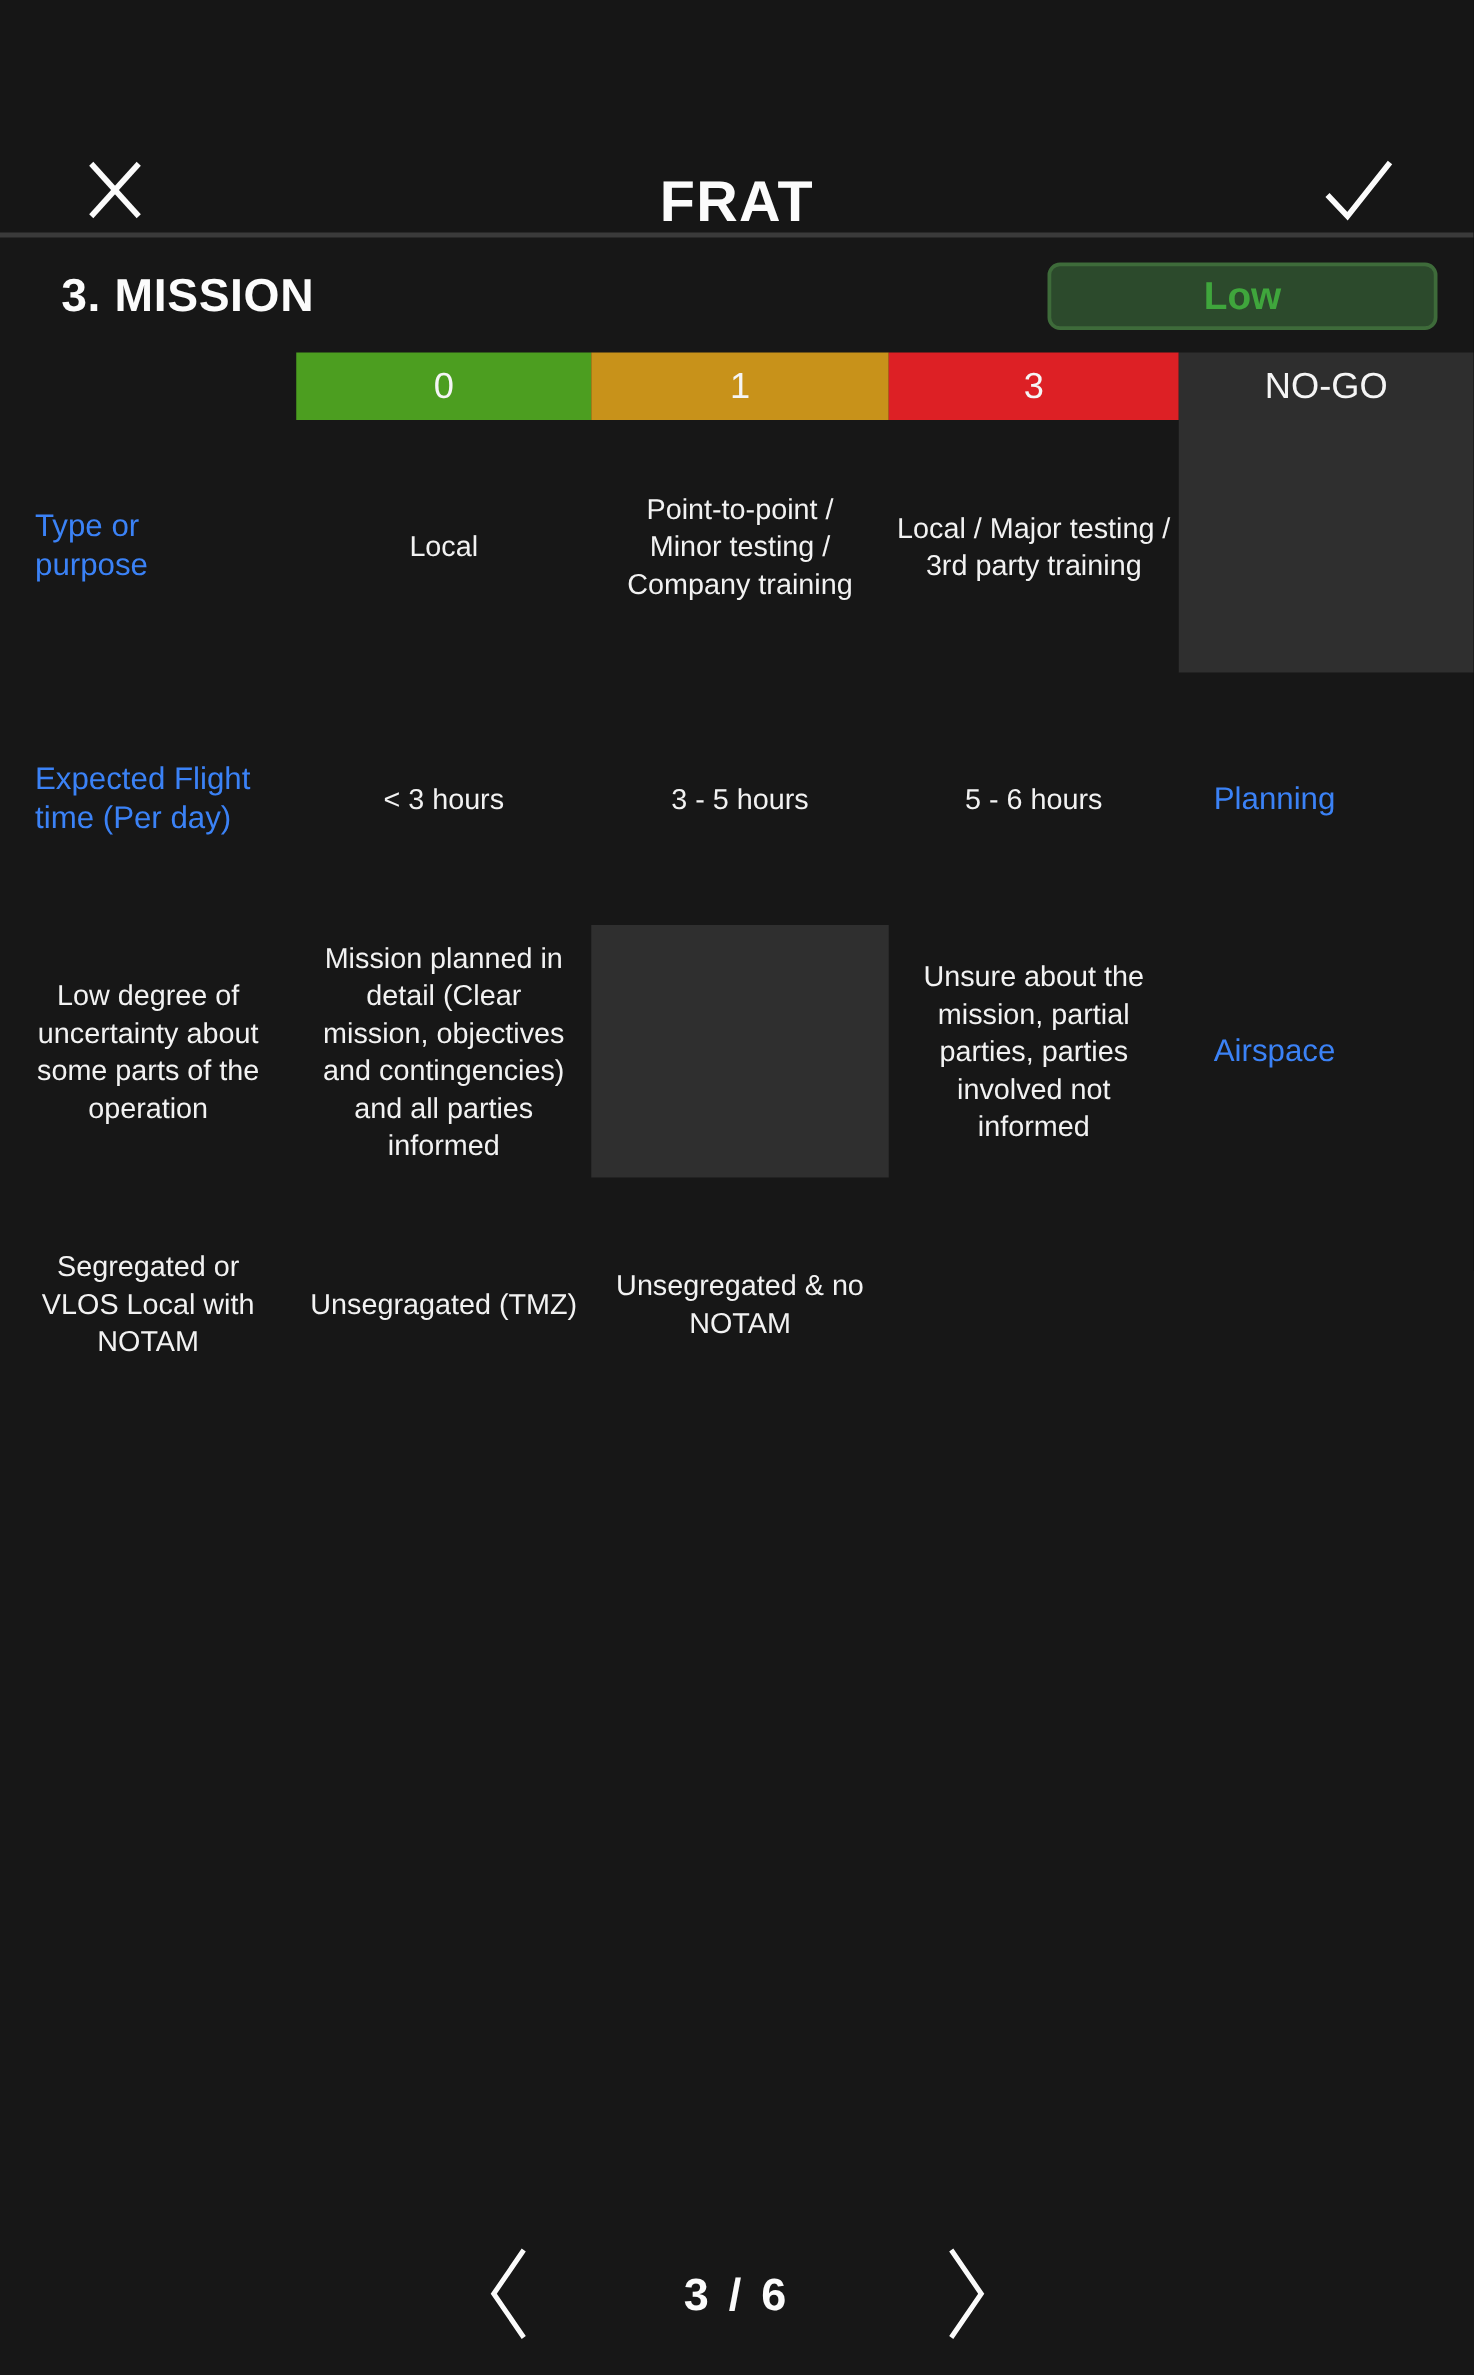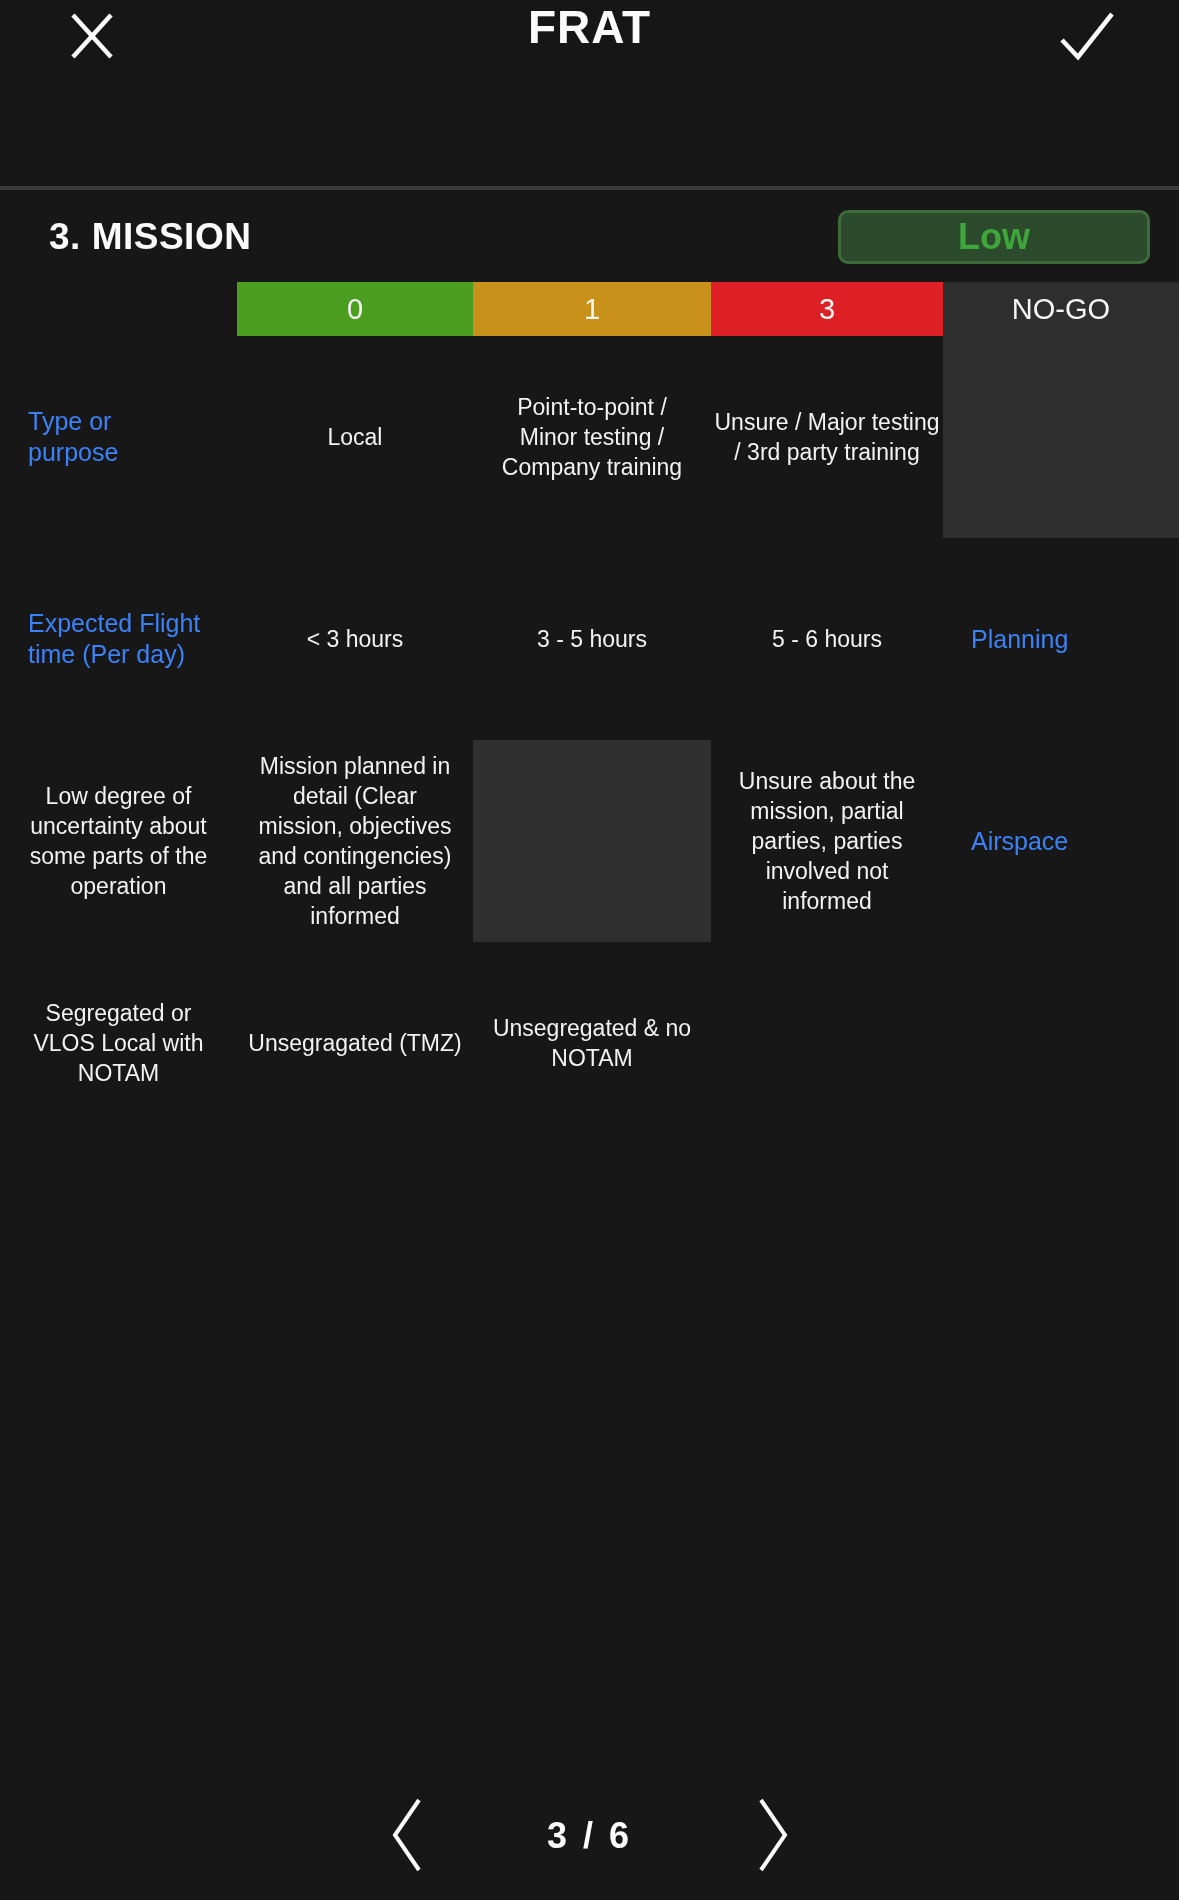--- a/index.html
+++ b/index.html
@@ -16,21 +16,21 @@
     margin: 0 auto;
   }
 
   
   .app-header {
     position: absolute;
     top: 0; left: 0;
     width: 100%;
     height: 188px;
     display: flex;
-    align-items: flex-start;
+    align-items: flex-end;
     justify-content: space-between;
     padding: 0 56px;
     background: #161616;
   }
   .icon-btn {
     width: 72px;
     height: 72px;
     display: flex;
     align-items: center;
     justify-content: center;
@@ -73,21 +73,21 @@
   }
   .risk-badge {
     width: 312px;
     height: 54px;
     background: #2c4a2c;
     border: 3px solid #3e6b3a;
     border-radius: 10px;
     display: flex;
     align-items: center;
     justify-content: center;
-    font-size: 36px;
+    font-size: 31px;
     font-weight: 600;
     color: #3fa63c;
   }
 
   
   .risk-table {
     position: absolute;
     top: 282px; left: 0;
     width: 1179px;
     display: grid;
@@ -210,21 +210,21 @@
     <div class="row-label">
         <span>Type or purpose</span>
       </div>
     <div class="option-cell">
         <span>Local</span>
       </div>
     <div class="option-cell">
         <span>Point-to-point / Minor testing / Company training</span>
       </div>
     <div class="option-cell wide">
-        <span>Unsure / Major testing / 3rd party training</span>
+        <span>Local / Major testing / 3rd party training</span>
       </div>
     <div class="option-cell cell-empty">
         <span></span>
       </div>
 
     <div class="row-label">
         <span>Expected Flight time (Per day)</span>
       </div>
     <div class="option-cell">
         <span>&lt; 3 hours</span>

